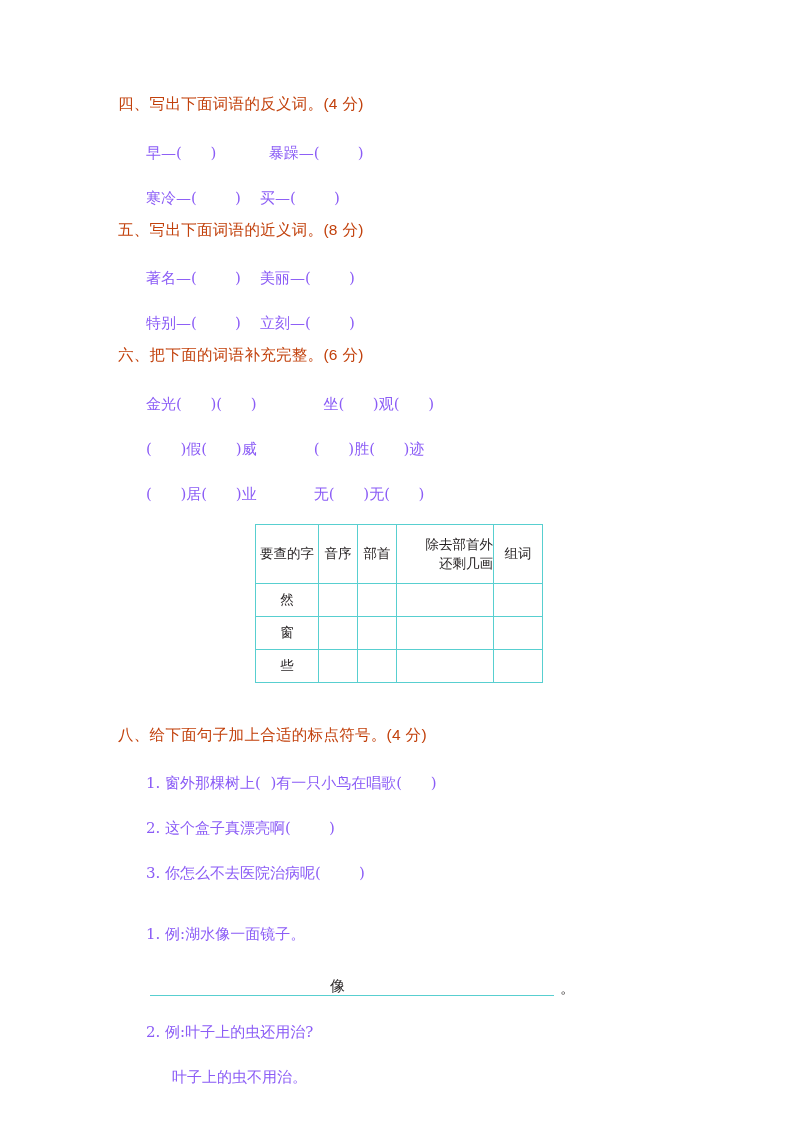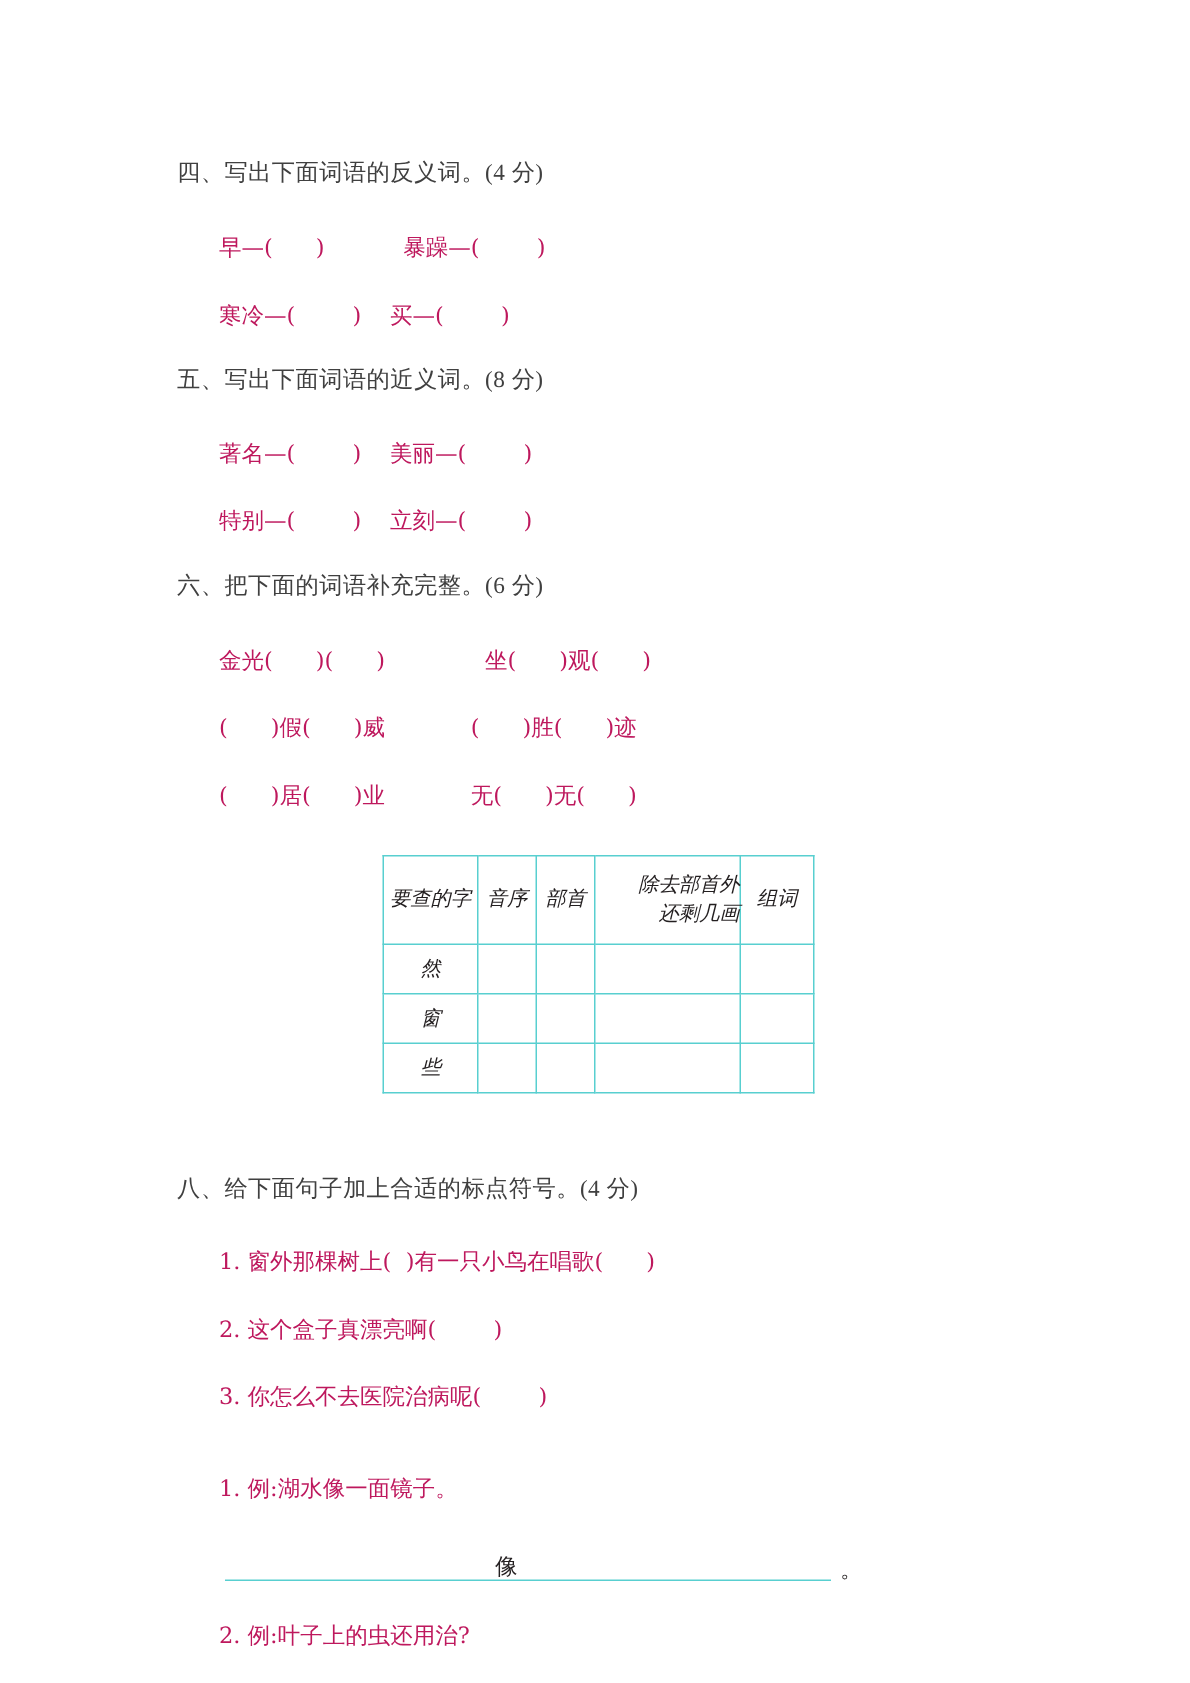--- a/index.html
+++ b/index.html
@@ -24,55 +24,54 @@
   }
   .content {
     position: absolute;
     left: 118px;
     top: 96px;
     width: 560px;
   }
 
   
   .sec-head {
-    color: #404040;
+    color: #c2410c;
     font-size: 15.5px;
     line-height: 1.0;
     letter-spacing: 0.3px;
-    margin: 12px 0 4px 0;
+    margin: 0 0 4px 0;
     white-space: nowrap;
-    font-family: Liberation Serif, serif;
+    font-family: Liberation Sans, sans-serif;
   }
 
   
   .line {
     font-size: 15px;
     line-height: 1.0;
-    color: #be185d;
+    color: #8b5cf6;
     white-space: pre;
     margin: 0;
     padding: 0;
   }
   .indent1 { padding-left: 28px; }
   .indent-item { padding-left: 28px; }
   .indent2 { padding-left: 54px; }
 
   .row-gap { height: 30px; }
   .row-gap-sm { height: 27px; }
   .sec-gap { height: 16px; }
   .sec-gap-lg { height: 22px; }
 
   
   .section { margin: 0 0 0 0; }
 
   
   .table-wrap {
-    margin-top: 16px;
+    margin-top: 6px;
     padding-left: 137px;
-    font-style: italic;
   }
   table.lookup {
     border-collapse: collapse;
     table-layout: fixed;
     width: 282px;
   }
   table.lookup td,
   table.lookup th {
     border: 1px solid #58cfd0;
     font-weight: normal;

